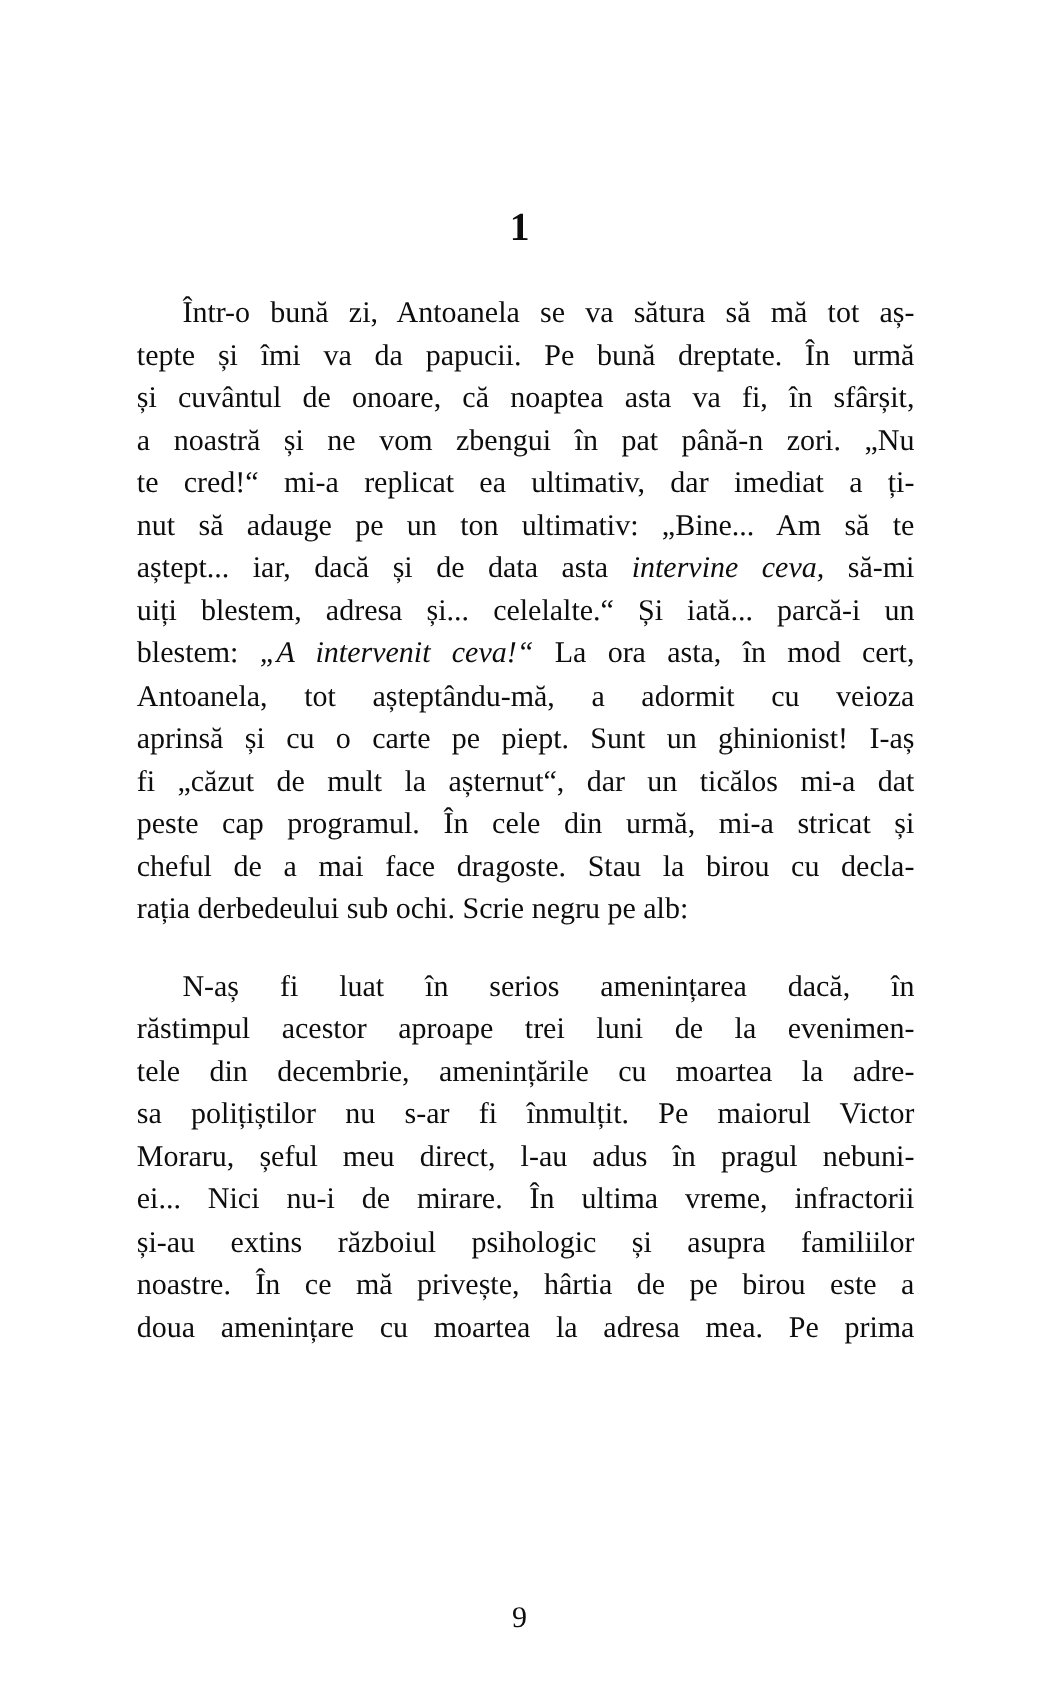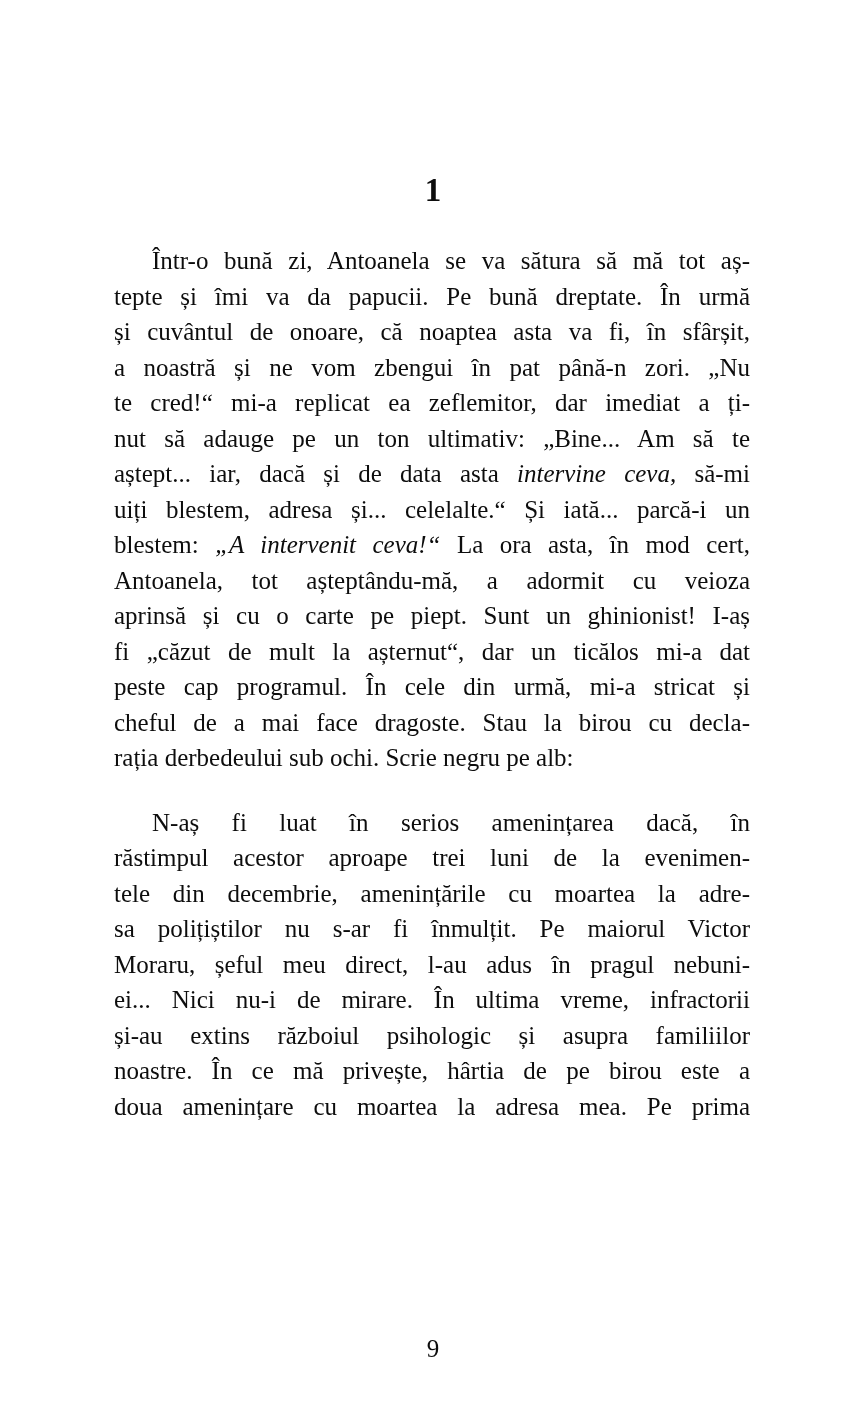--- a/index.html
+++ b/index.html
@@ -32,21 +32,21 @@
   }
   .body-text {
     position: absolute;
     left: 114px;
     top: 243px;
     width: 648px;
     font-size: 25px;
     line-height: 35.5px;
   }
   .para {
-    margin: 0 12px 29px 0;
+    margin: 0 0 29px 0;
   }
   .para:last-child {
     margin-bottom: 0;
   }
   .line {
     height: 35.5px;
     overflow: hidden;
     text-align: justify;
     text-align-last: justify;
   }
@@ -74,21 +74,21 @@
 
 <div class="book-page">
   <div class="chapter-number">1</div>
 
   <div class="body-text">
       <div class="para">
         <div class="line indent"><span>Într-o bună zi, Antoanela se va sătura să mă tot aș-</span></div>
         <div class="line"><span>tepte și îmi va da papucii. Pe bună dreptate. În urmă</span></div>
         <div class="line"><span>și cuvântul de onoare, că noaptea asta va fi, în sfârșit,</span></div>
         <div class="line"><span>a noastră și ne vom zbengui în pat până-n zori. „Nu</span></div>
-        <div class="line"><span>te cred!“ mi-a replicat ea zeflemitor, dar imediat a ți-</span></div>
+        <div class="line"><span>te cred!“ mi-a replicat ea ultimativ, dar imediat a ți-</span></div>
         <div class="line"><span>nut să adauge pe un ton ultimativ: „Bine... Am să te</span></div>
         <div class="line"><span>aștept... iar, dacă și de data asta </span><em>intervine ceva,</em><span> să-mi</span></div>
         <div class="line"><span>uiți blestem, adresa și... celelalte.“ Și iată... parcă-i un</span></div>
         <div class="line"><span>blestem: </span><em>„A intervenit ceva!“</em><span> La ora asta, în mod cert,</span></div>
         <div class="line"><span>Antoanela, tot așteptându-mă, a adormit cu veioza</span></div>
         <div class="line"><span>aprinsă și cu o carte pe piept. Sunt un ghinionist! I-aș</span></div>
         <div class="line"><span>fi „căzut de mult la așternut“, dar un ticălos mi-a dat</span></div>
         <div class="line"><span>peste cap programul. În cele din urmă, mi-a stricat și</span></div>
         <div class="line"><span>cheful de a mai face dragoste. Stau la birou cu decla-</span></div>
         <div class="line last"><span>rația derbedeului sub ochi. Scrie negru pe alb:</span></div>

